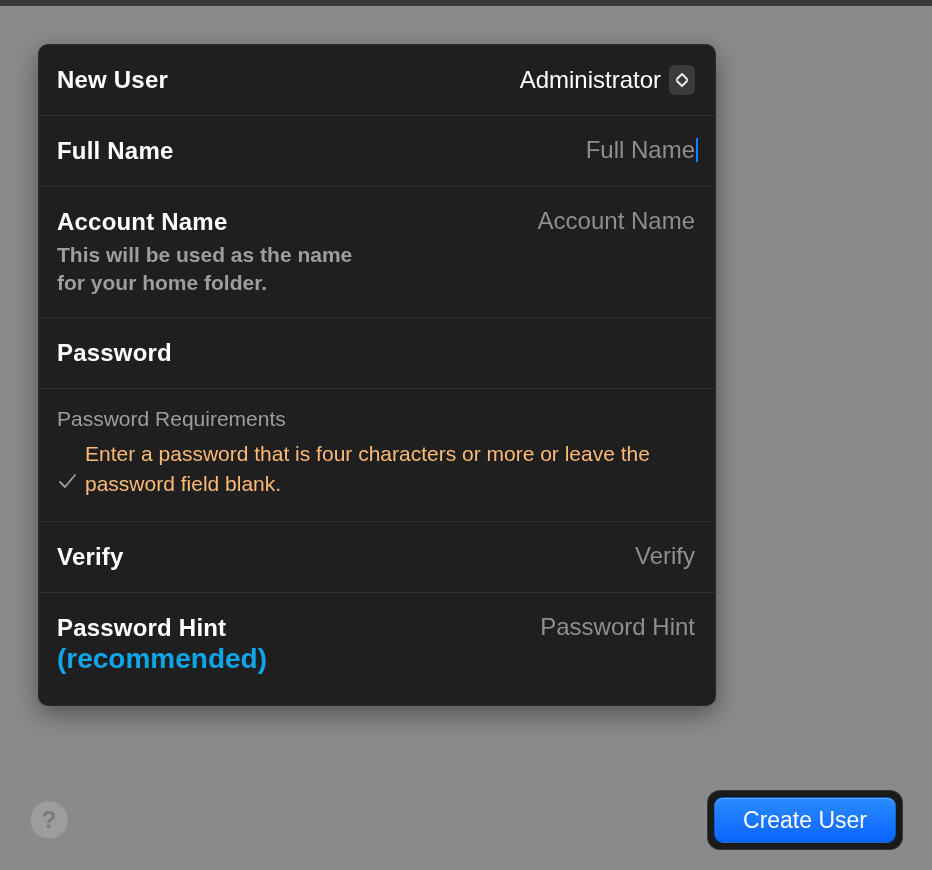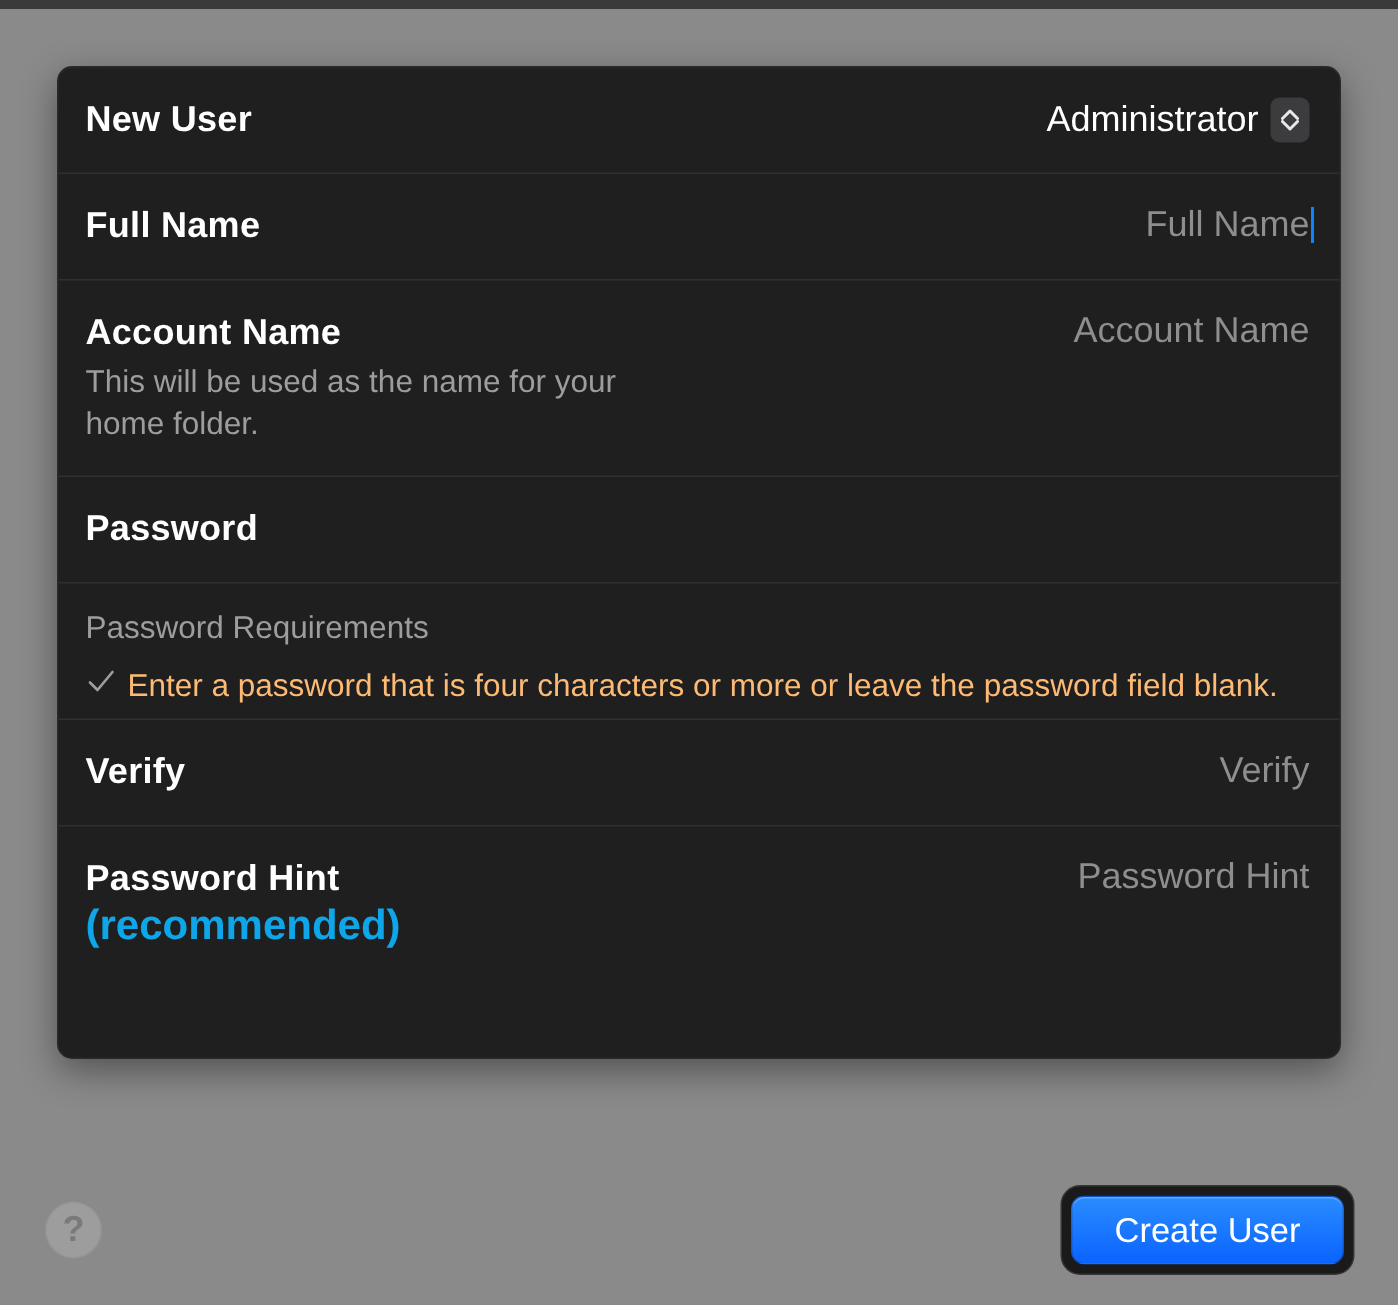--- a/index.html
+++ b/index.html
@@ -10,21 +10,21 @@
       position: relative;
       overflow: hidden;
       -webkit-font-smoothing: antialiased;
     }
     .topbar {
       position: absolute; left: 0; right: 0; top: 0; height: 6px;
       background: #3a3a3a;
     }
     .sheet {
       position: absolute;
-      left: 38px; top: 44px; width: 856px; height: 662px;
+      left: 38px; top: 44px; width: 678px; height: 662px;
       background: #1f1f1f;
       border: 1px solid rgba(255,255,255,0.05);
       border-radius: 10px;
       box-shadow: 0 1px 0 rgba(255,255,255,0.02) inset, 0 8px 24px rgba(0,0,0,0.4);
       overflow: hidden;
     }
     .row {
       display: flex;
       align-items: flex-start;
       padding: 20px 20px 20px 18px;
@@ -36,21 +36,21 @@
     .label {
       color: #ffffff;
       font-size: 24px;
       font-weight: 600;
       letter-spacing: 0.2px;
       line-height: 30px;
     }
     .sublabel {
       color: #9d9d9d;
       font-size: 21px;
-      font-weight: 400;
+      font-weight: 700;
       line-height: 28px;
       margin-top: 4px;
       max-width: 400px;
     }
     .subparen {
       color: #0ea5e9;
       font-size: 28px;
       font-weight: 700;
       line-height: 28px;
       margin-top: 2px;
@@ -86,21 +86,21 @@
     .req-title {
       color: #9d9d9d; font-size: 21px; font-weight: 400;
       line-height: 28px;
     }
     .req-body {
       color: #fdba74; font-size: 21px; font-weight: 400;
       line-height: 30px; margin-top: 6px;
       display: flex; align-items: flex-end; gap: 8px;
     }
     .req-body .check { flex: 0 0 auto; padding-top: 4px; }
-    .req-row { display:block; padding: 16px 20px 6px 18px; border-bottom: 1px solid rgba(255,255,255,0.08); }
+    .req-row { display:block; padding: 16px 20px 22px 18px; border-bottom: 1px solid rgba(255,255,255,0.08); }
 
     .footer {
       position: absolute; left: 0; right: 0; bottom: 0; height: 100px;
       display: flex; align-items: center; padding: 0 30px;
     }
     .help-btn {
       width: 38px; height: 38px; border-radius: 50%;
       background: #9d9d9d; display: flex; align-items: center; justify-content: center;
       color: #7a7a7a; font-size: 24px; font-weight: 700;
       box-shadow: 0 0 0 1px rgba(0,0,0,0.05) inset;

